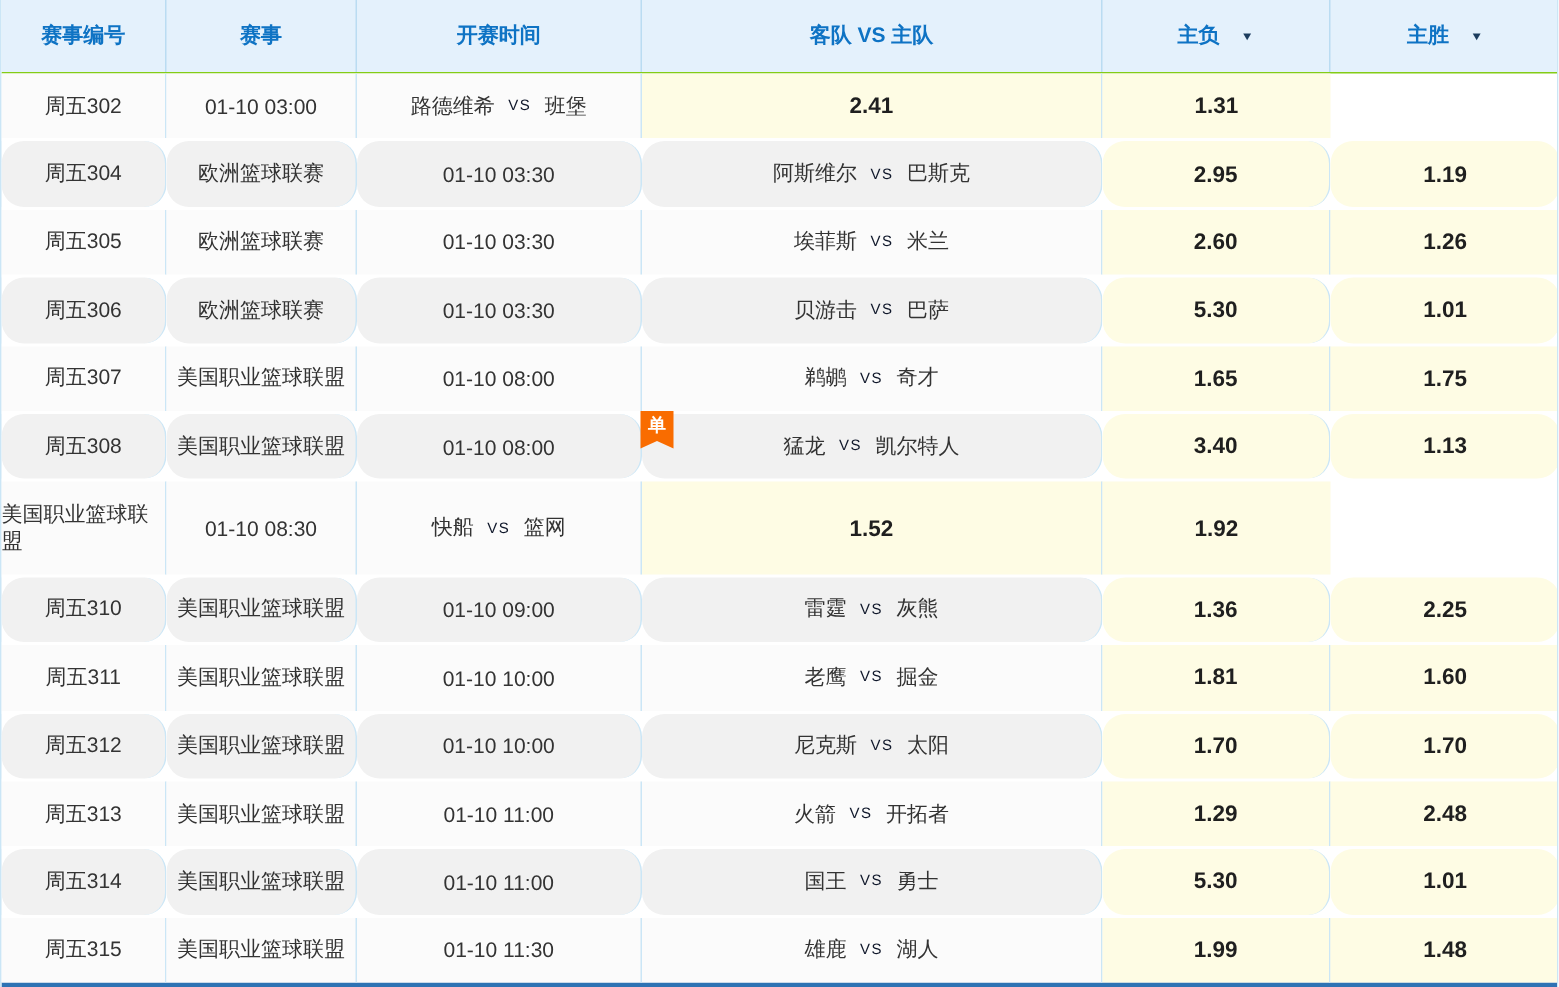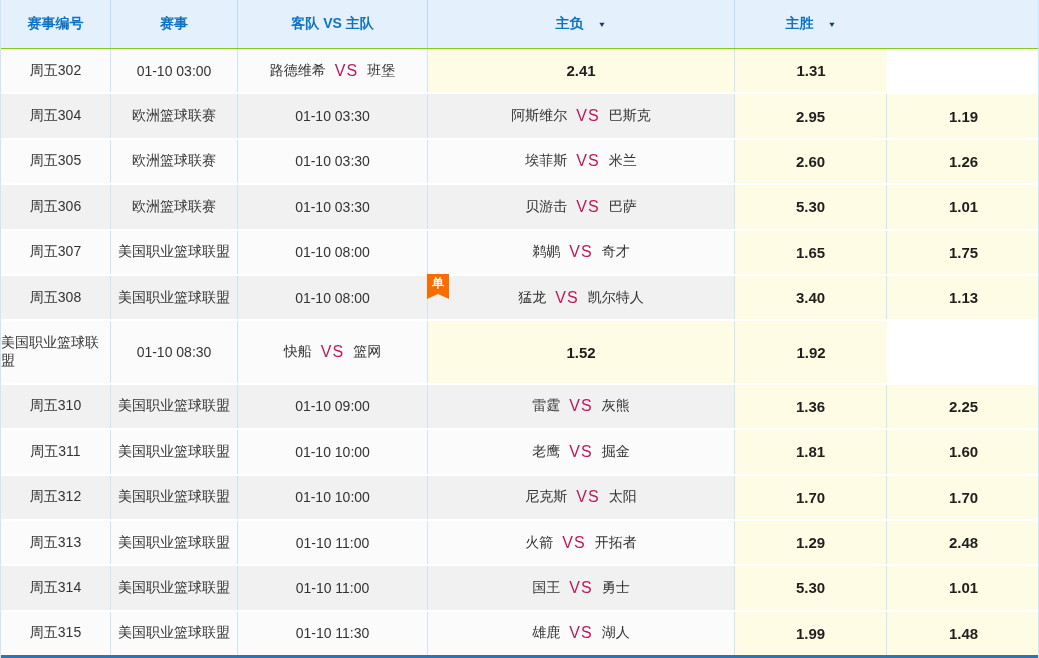--- a/index.html
+++ b/index.html
@@ -52,35 +52,35 @@
   .tbody{
     flex:1 1 auto;
     display:flex;flex-direction:column;
   }
   .tr{
     flex:1 1 auto;
     border-top:2px solid #ffffff;
   }
   .tr:first-child{border-top:1px solid #84cc16;}
   .tr.odd .td{background:var(--row-odd);}
-  .tr.even .td{background:var(--row-even);}
+  .tr.even .td{background:var(--row-even);border-radius:15px;}
   .td{
     display:flex;align-items:center;justify-content:center;
     border-right:1px solid var(--border);
     font-size:14px;color:#333;
     position:relative;
   }
   .td:last-child{border-right:none;}
   .tr .td.odds{
     background:var(--odds-bg) !important;
     font-size:15px;font-weight:bold;color:var(--odds-text);
     cursor:pointer;
   }
   .vs{
-    font-size:16px;color:#be185d;
+    font-size:10px;color:#0f172a;
     margin:0 9px;
     letter-spacing:1px;
   }
   
   .badge{
     position:absolute;
     left:-1px;top:-2px;
     width:22px;height:20px;
     background:var(--badge);
     color:#fff;
@@ -106,20 +106,23 @@
 <div class="page">
 
   <div class="thead grid-row">
     <div class="th">
       <span>赛事编号</span>
     </div>
     <div class="th">
       <span>赛事</span>
     </div>
     <div class="th">
+      <span>开赛时间</span>
+    </div>
+    <div class="th">
       <span>客队 VS 主队</span>
     </div>
     <div class="th">
       <span>主负</span>
       <span class="sort-arrow">▼</span>
     </div>
     <div class="th">
       <span>主胜</span>
       <span class="sort-arrow">▼</span>
     </div>

